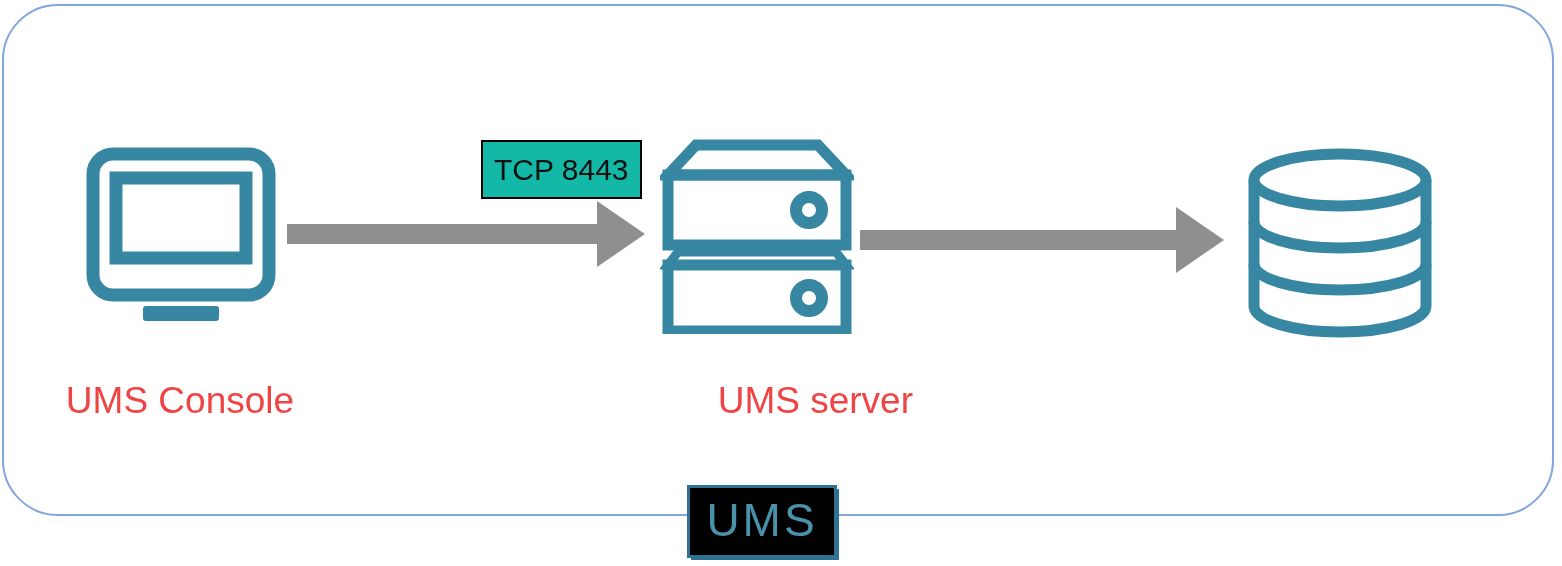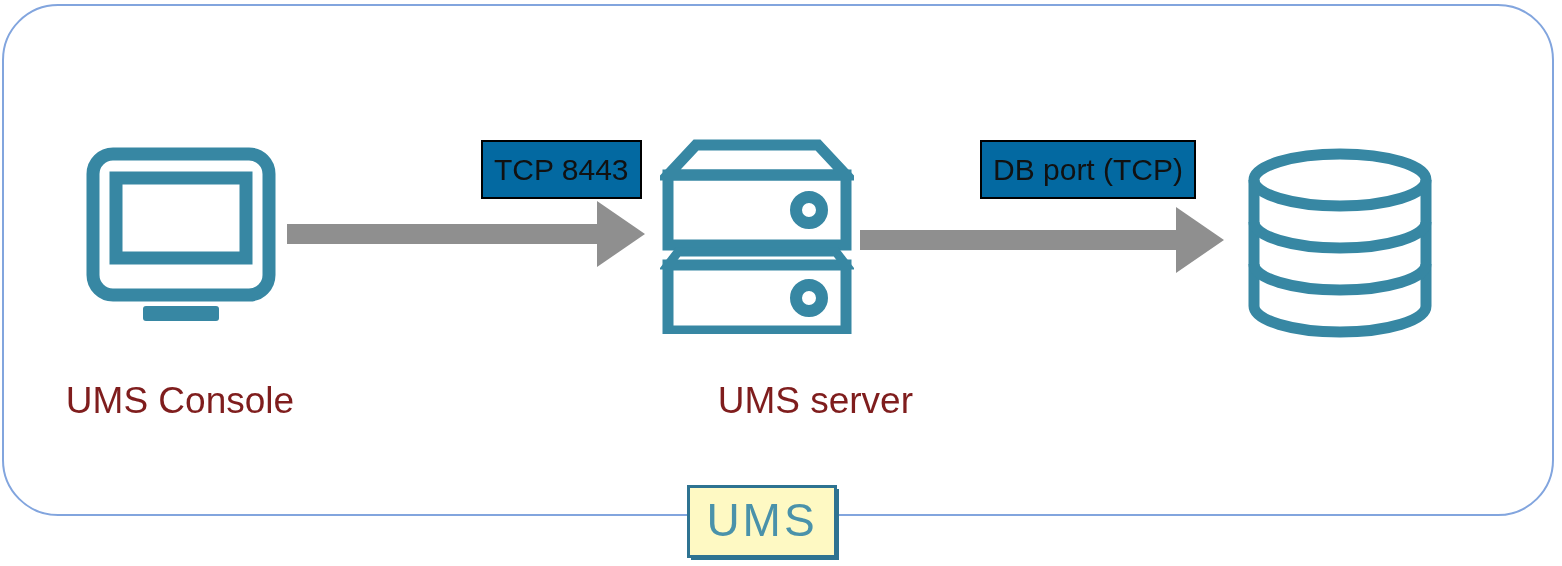--- a/index.html
+++ b/index.html
@@ -26,51 +26,51 @@
   #icon-server  { left: 660px; top: 139px; width: 194px; height: 195px; }
   #icon-db      { left: 1245px; top: 147px; width: 190px; height: 192px; }
 
   .arrow { position: absolute; color: var(--arrow_gray, #8f8f8f); z-index: 2; }
   .arrow svg { width: 100%; height: 100%; display: block; }
   #arrow-1 { left: 287px; top: 201px; width: 358px; height: 66px; }
   #arrow-2 { left: 860px; top: 207px; width: 364px; height: 66px; }
 
   .port-label {
     position: absolute;
-    background: #0369a1;
+    background: #14b8a6;
     border: 2px solid #000000;
     font-size: 30px;
     line-height: 1;
     padding: 13px 11px 12px 11px;
     color: #111111;
     white-space: nowrap;
     z-index: 3;
   }
   #port-1 { left: 481px; top: 140px; }
   #port-2 { left: 980px; top: 140px; }
 
   .node-label {
     position: absolute;
     top: 380px;
     width: 320px;
     text-align: center;
     font-size: 37px;
-    color: #7f1d1d;
+    color: #ef4444;
     z-index: 2;
     white-space: nowrap;
   }
   #label-console { left: 20px; }
   #label-server  { left: 593px; text-align: right; }
   #label-db      { left: 1180px; }
 
   .badge {
     position: absolute;
     left: 687px; top: 485px;
     width: 150px; height: 73px;
-    background: #fef9c3;
+    background: #000000;
     border: 3px solid var(--badge_border, #2e7391);
     box-shadow: 3px 3px 0 -1px var(--badge_border, #2e7391);
     box-sizing: border-box;
     display: flex;
     align-items: center;
     justify-content: center;
     z-index: 4;
   }
   .badge-text {
     font-size: 46px;
@@ -113,21 +113,20 @@
       <circle cx="149" cy="159" r="13" stroke-width="12"></circle>
     </svg>
   </div>
   <div class="node-label" id="label-server">UMS server</div>
 
   <div class="arrow" id="arrow-2">
     <svg viewBox="0 0 364 66">
       <polygon points="0,23 316,23 316,0 364,33 316,66 316,43 0,43" fill="currentColor"></polygon>
     </svg>
   </div>
-  <div class="port-label" id="port-2">DB port (TCP)</div>
 
   <div class="icon" id="icon-db">
     <svg viewBox="0 0 190 192" fill="none" stroke="currentColor">
       <ellipse cx="95" cy="33" rx="86" ry="26" stroke-width="11"></ellipse>
       <path d="M9 33 L9 159 A86 26 0 0 0 181 159 L181 33" stroke-width="11"></path>
       <path d="M9 75 A86 26 0 0 0 181 75" stroke-width="11"></path>
       <path d="M9 117 A86 26 0 0 0 181 117" stroke-width="11"></path>
     </svg>
   </div>
 

